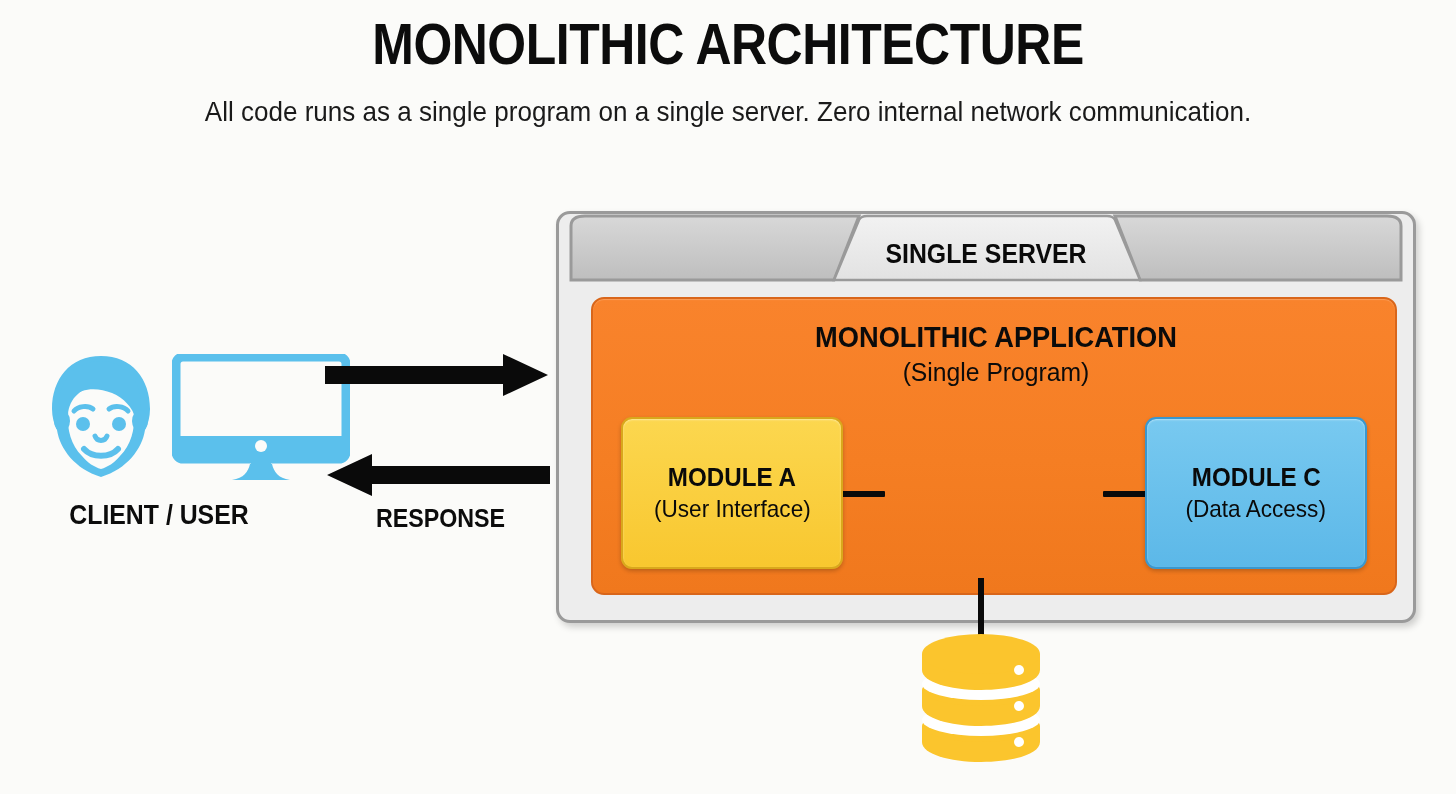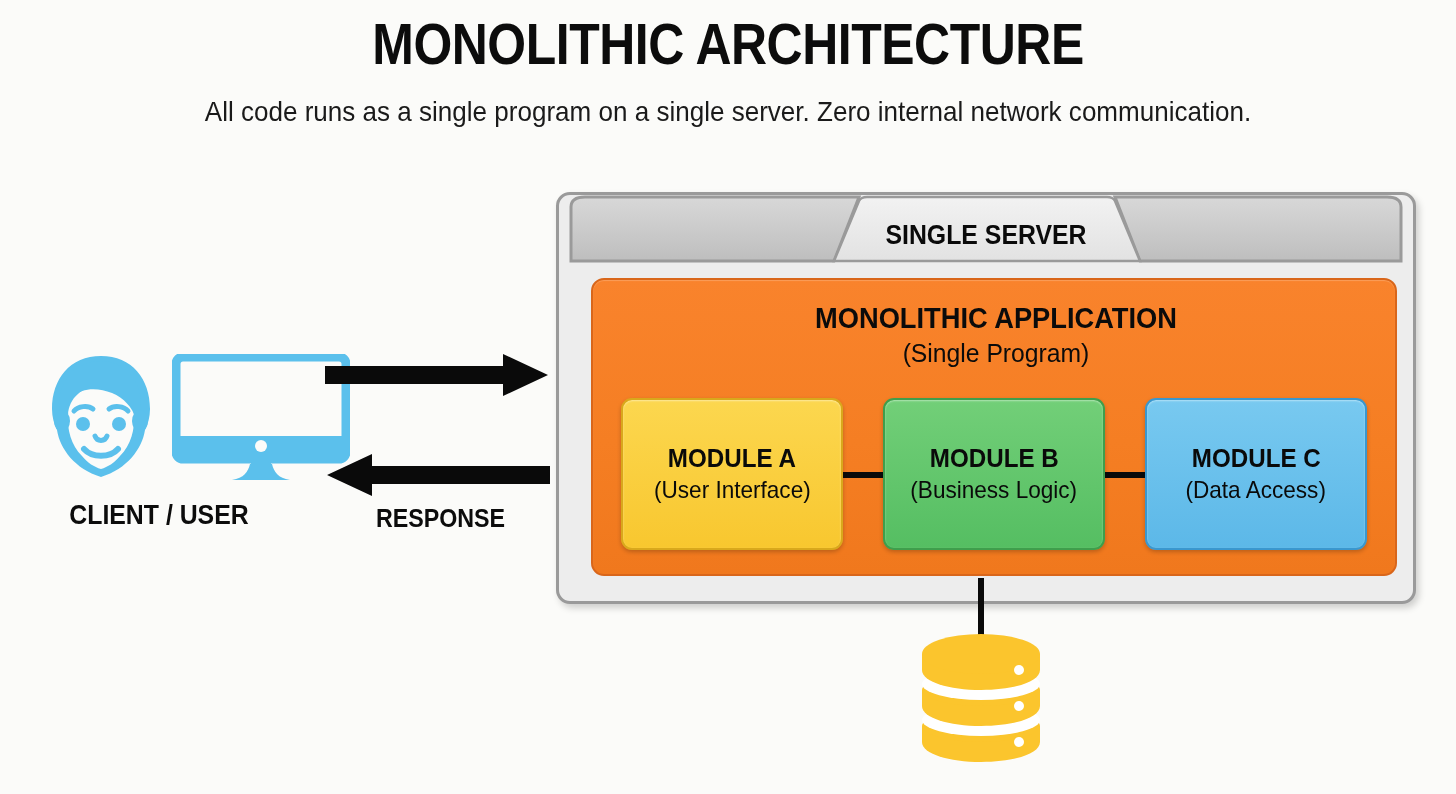--- a/index.html
+++ b/index.html
@@ -115,21 +115,21 @@
     color: #0C0C0C;
     transform: scaleX(0.93);
     transform-origin: center top;
     white-space: nowrap;
   }
 
   
   .server-box {
     position: absolute;
     left: 556px;
-    top: 192px;
+    top: 211px;
     width: 760px;
     height: 412px;
   }
   .server-shell {
     position: absolute;
     left: 0;
     top: 0;
     width: 860px;
     height: 412px;
     background: #EDEDED;
@@ -375,24 +375,20 @@
       <div class="modules-row">
 
         <div class="connector-h connector-ab"></div>
         <div class="connector-h connector-bc"></div>
 
         <div class="module module-a">
           <div class="module-name">MODULE A</div>
           <div class="module-sub">(User Interface)</div>
         </div>
 
-        <div class="module module-b">
-          <div class="module-name">MODULE B</div>
-          <div class="module-sub">(Business Logic)</div>
-        </div>
 
         <div class="module module-c">
           <div class="module-name">MODULE C</div>
           <div class="module-sub">(Data Access)</div>
         </div>
 
       </div>
     </div>
   </div>
 

